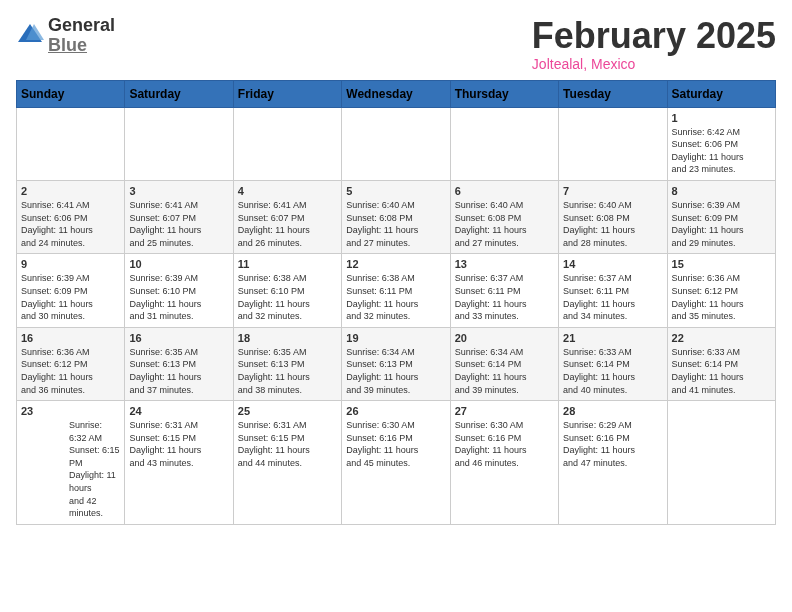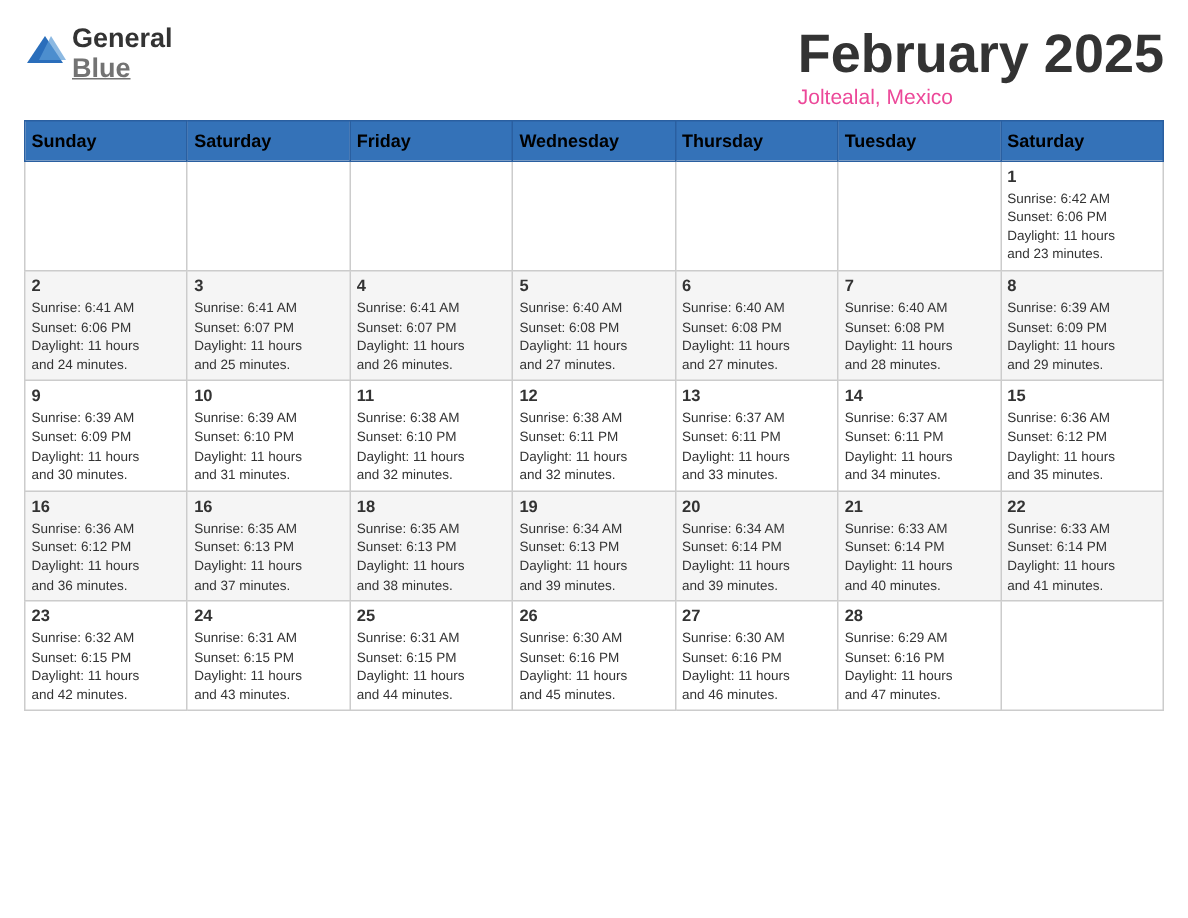--- a/index.html
+++ b/index.html
@@ -283,21 +283,21 @@
           <span class="day-number">22</span>
           <div class="day-info" style="white-space: pre-line;">Sunrise: 6:33 AM
 Sunset: 6:14 PM
 Daylight: 11 hours
 and 41 minutes.</div>
         </td>
       </tr>
       <tr>
         <td>
           <span class="day-number">23</span>
-          <div class="day-info" style="white-space: pre-line;">Sunrise: 6:32 AM
+          <div class="day-info" style="white-space: pre-line; margin-left: 48px;">Sunrise: 6:32 AM
 Sunset: 6:15 PM
 Daylight: 11 hours
 and 42 minutes.</div>
         </td>
         <td>
           <span class="day-number">24</span>
           <div class="day-info" style="white-space: pre-line;">Sunrise: 6:31 AM
 Sunset: 6:15 PM
 Daylight: 11 hours
 and 43 minutes.</div>

